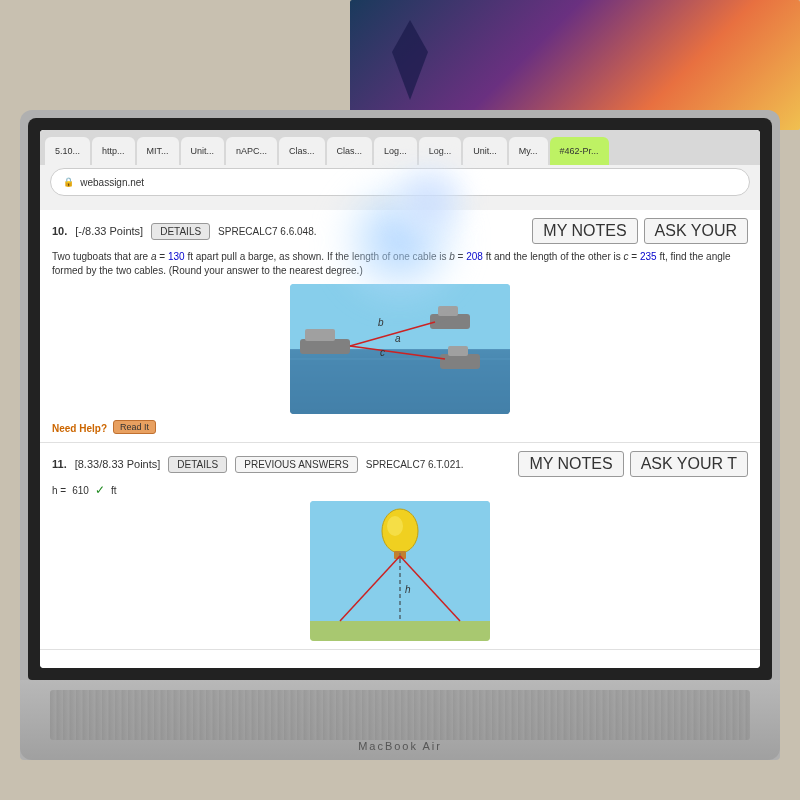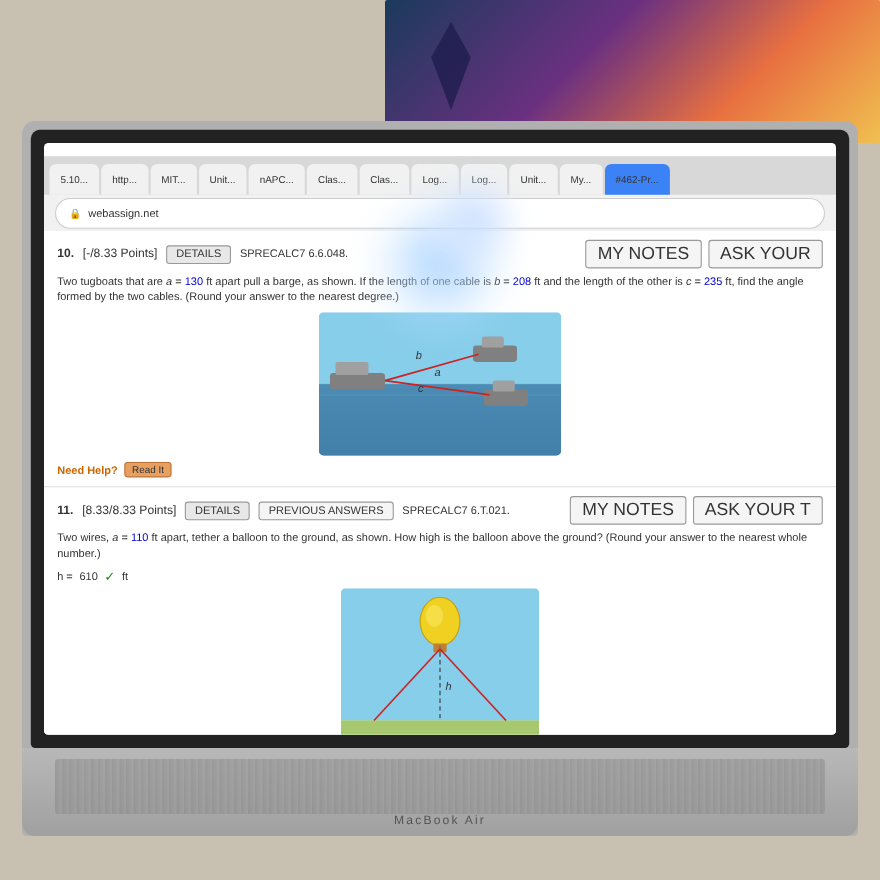--- a/index.html
+++ b/index.html
@@ -106,21 +106,21 @@
       left: 50%;
       transform: translateX(-50%);
       color: #555;
       font-size: 11px;
       letter-spacing: 2px;
     }
 
     
     .browser-chrome {
       position: absolute;
-      top: 12px;
+      top: 0;
       left: 0;
       right: 0;
       height: 92px;
       background: #f1f1f1;
       border-bottom: 1px solid #ccc;
     }
 
     .browser-tabs {
       position: absolute;
       top: 0;
@@ -143,21 +143,21 @@
       display: flex;
       align-items: center;
       color: #333;
       white-space: nowrap;
       overflow: hidden;
       max-width: 80px;
       cursor: pointer;
     }
 
     .browser-tab.active {
-      background: #3b82f6;
+      background: #bef264;
       z-index: 1;
     }
 
     .browser-address-bar {
       position: absolute;
       top: 38px;
       left: 10px;
       right: 10px;
       height: 28px;
       background: #fff;
@@ -446,23 +446,20 @@
               <button class="btn-detail active">DETAILS</button>
               <button class="btn-detail">PREVIOUS ANSWERS</button>
               <span class="question-code">SPRECALC7 6.T.021.</span>
             </div>
             <div class="question-actions">
               <button class="btn-notes">MY NOTES</button>
               <button class="btn-ask">ASK YOUR T</button>
             </div>
           </div>
 
-          <div class="question-text">
-            Two wires, <span class="var">a</span> = <span class="val">110</span> ft apart, tether a balloon to the ground, as shown. How high is the balloon above the ground? (Round your answer to the nearest whole number.)
-          </div>
 
           <div class="answer-row">
             <span>h =</span>
             <span>610</span>
             <span class="check-mark">✓</span>
             <span>ft</span>
           </div>
 
           <div class="question-image-balloon">
             <svg width="180" height="140" viewBox="0 0 180 140">

